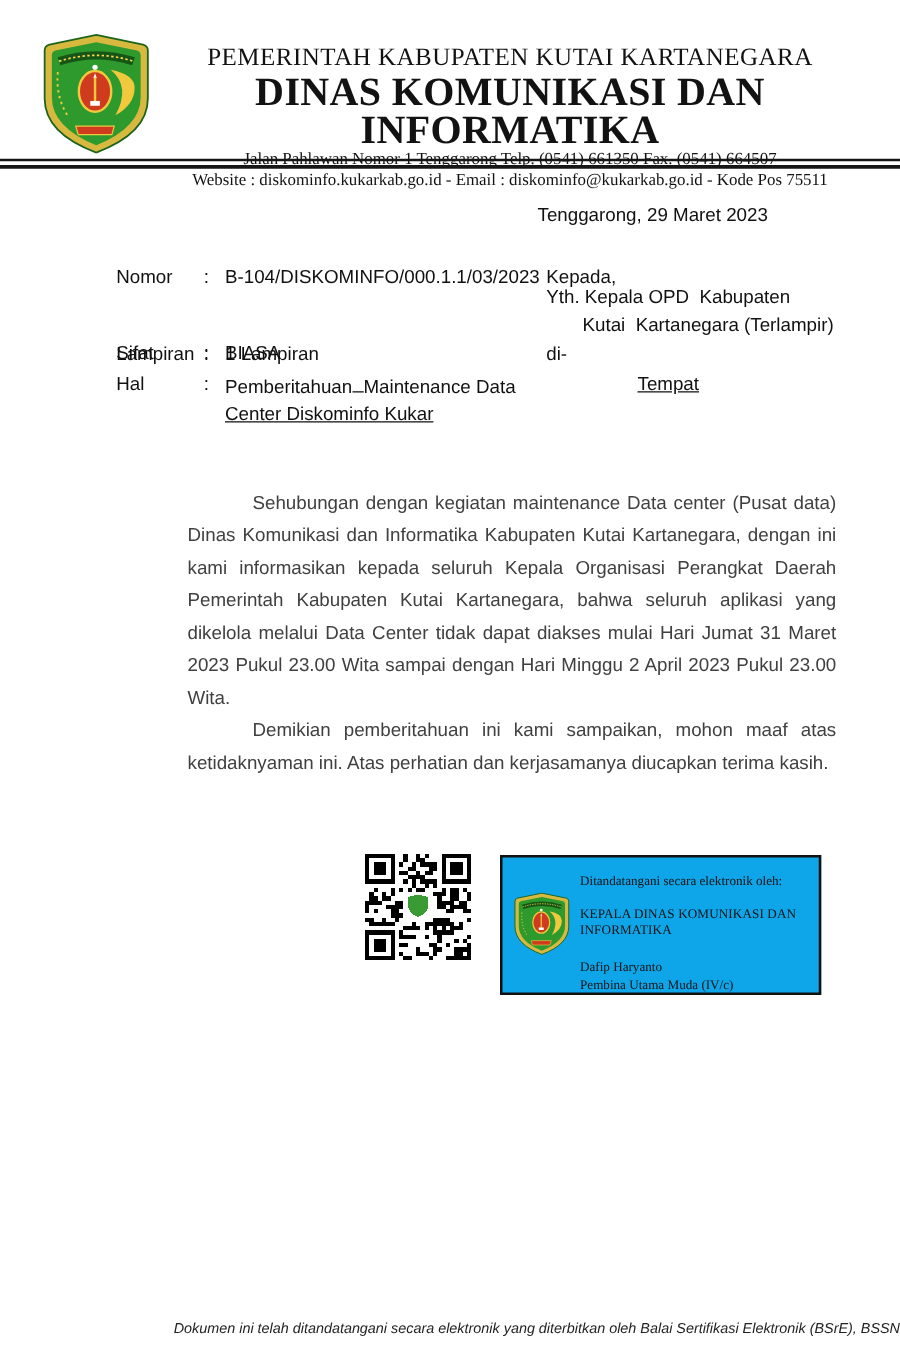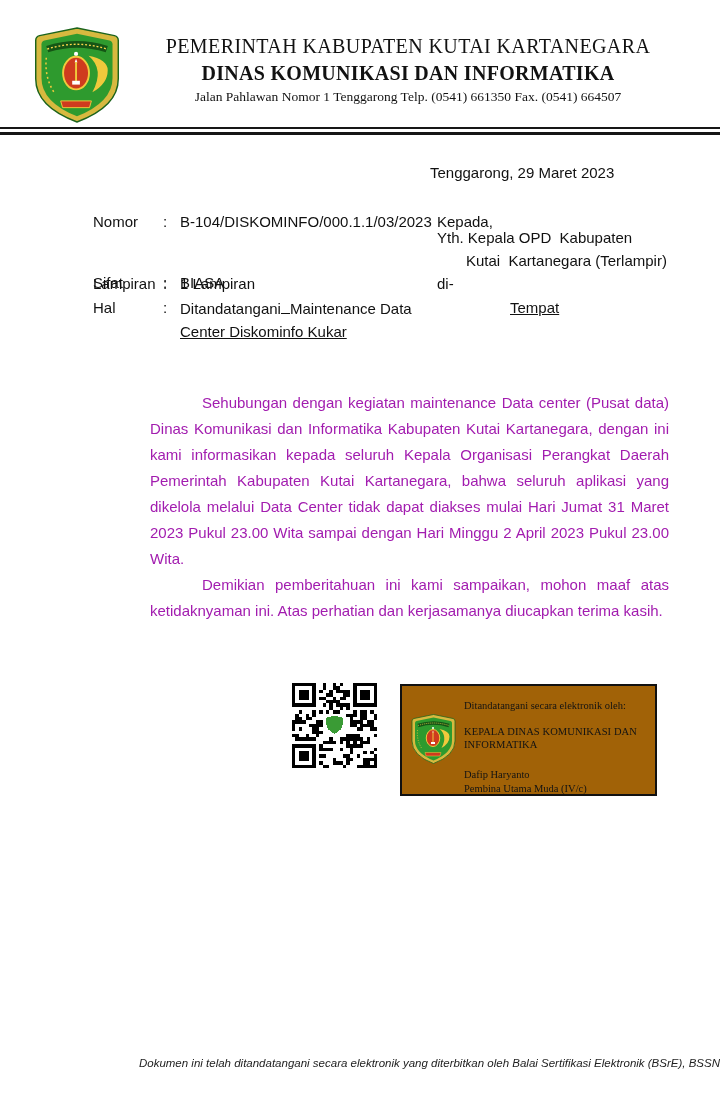--- a/index.html
+++ b/index.html
@@ -4,49 +4,49 @@
 <style>
   html,body{margin:0;padding:0;background:#ffffff;}
   .page{position:relative;width:720px;height:1097px;background:#ffffff;overflow:hidden;
         font-family:"Liberation Sans",sans-serif;color:#111;}
 
   
   .logo{position:absolute;left:33px;top:27px;width:88px;height:96px;}
   .head-text{position:absolute;left:122px;top:34px;width:572px;text-align:center;
              font-family:"Liberation Serif",serif;color:#121212;}
   .gov{font-size:20px;line-height:24px;letter-spacing:.4px;}
-  .agency{font-size:20px;font-weight:700;line-height:30px;letter-spacing:.3px;font-family:Liberation Serif, serif;}
+  .agency{font-size:32px;font-weight:700;line-height:30px;letter-spacing:.3px;font-family:Liberation Serif, serif;}
   .addr{font-size:13.5px;font-weight:400;line-height:16px;margin-top:1px;}
 
   .rule{position:absolute;left:0;top:127px;width:720px;height:3px;
         border-top:2px solid #161616;border-bottom:3px solid #161616;}
 
   
   .date{position:absolute;left:430px;top:164px;font-size:15px;}
   .meta-row{position:absolute;left:93px;font-size:15px;white-space:nowrap;}
   .meta-row .sep{position:absolute;left:70px;}
   .meta-row .val{position:absolute;left:87px;}
   .r-nomor{top:213px;} .r-sifat{top:229px;margin-top:45px;} .r-lampiran{top:275px;} .r-hal{top:299px;}
   .hal2{position:absolute;left:180px;top:323px;font-size:15px;text-decoration:underline;}
   .uspace{display:inline-block;width:9px;height:14px;border-bottom:1.5px solid #111;}
   .rcp{position:absolute;font-size:15px;white-space:pre;}
   .p-kepada{left:437px;top:213px;} .p-yth{left:437px;top:229px;}
   .p-kutai{left:466px;top:252px;} .p-di{left:437px;top:275px;}
   .p-tempat{left:510px;top:299px;text-decoration:underline;}
 
   
   .body{position:absolute;left:150px;top:390px;width:519px;
-        font-size:15px;line-height:26px;text-align:justify;color:#a21caf;}
+        font-size:15px;line-height:26px;text-align:justify;color:#404040;}
   .body p{margin:0;text-indent:52px;}
 
   
   .qr{position:absolute;left:292px;top:683px;width:85px;height:85px;}
   .qr svg{width:85px;height:85px;display:block;}
   .sigbox{position:absolute;left:400px;top:684px;width:253px;height:108px;
-          border:2px solid #111;background:#a16207;}
+          border:2px solid #111;background:#0ea5e9;}
   .siglogo{position:absolute;left:9px;top:12px;width:45px;height:82px;}
   .sigtext{position:absolute;left:62px;top:0;width:186px;
            font-family:"Liberation Serif",serif;font-size:10.5px;line-height:13px;color:#131313;}
   .sig-line1{margin-top:13px;}
   .sig-title{margin-top:13px;letter-spacing:.1px;}
   .sig-name{margin-top:17px;}
   .sig-rank{margin-top:1px;}
 
   
   .footer{position:absolute;left:0;top:1057px;width:720px;text-align:right;
@@ -77,20 +77,21 @@
   <div class="logo">
     <svg width="88" height="96" viewBox="0 0 90 100">
       <use href="#shield" xlink:href="#shield"></use>
     </svg>
   </div>
 
   <div class="head-text">
     <div class="gov">PEMERINTAH KABUPATEN KUTAI KARTANEGARA</div>
     <div class="agency">DINAS KOMUNIKASI DAN INFORMATIKA</div>
     <div class="addr">Jalan Pahlawan Nomor 1 Tenggarong Telp. (0541) 661350 Fax. (0541) 664507</div>
+    <div class="addr">Website : diskominfo.kukarkab.go.id - Email : diskominfo@kukarkab.go.id - Kode Pos 75511</div>
   </div>
 
   <div class="rule"></div>
 
   <div class="date">Tenggarong, 29 Maret 2023</div>
 
   <div class="meta-row r-nomor">
     <span>Nomor</span>
     <span class="sep">:</span>
     <span class="val">B-104/DISKOMINFO/000.1.1/03/2023</span>
@@ -101,21 +102,21 @@
     <span class="val">BIASA</span>
   </div>
   <div class="meta-row r-lampiran">
     <span>Lampiran</span>
     <span class="sep">:</span>
     <span class="val">1 Lampiran</span>
   </div>
   <div class="meta-row r-hal">
     <span>Hal</span>
     <span class="sep">:</span>
-    <span class="val"><span>Ditandatangani</span><span class="uspace"></span><span>Maintenance Data</span></span>
+    <span class="val"><span>Pemberitahuan</span><span class="uspace"></span><span>Maintenance Data</span></span>
   </div>
   <div class="hal2">Center Diskominfo Kukar</div>
 
   <div class="rcp p-kepada">Kepada,</div>
   <div class="rcp p-yth">Yth. Kepala OPD  Kabupaten</div>
   <div class="rcp p-kutai">Kutai  Kartanegara (Terlampir)</div>
   <div class="rcp p-di">di-</div>
   <div class="rcp p-tempat">Tempat</div>
 
   <div class="body">

